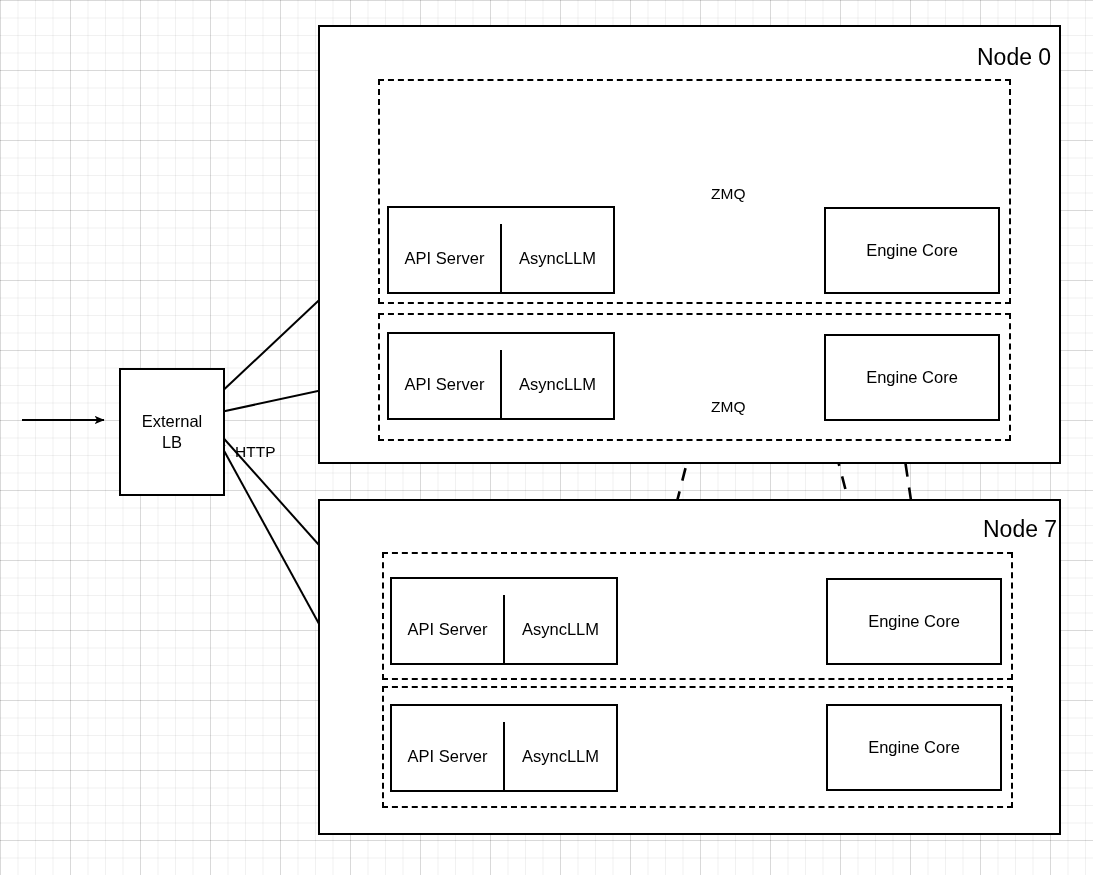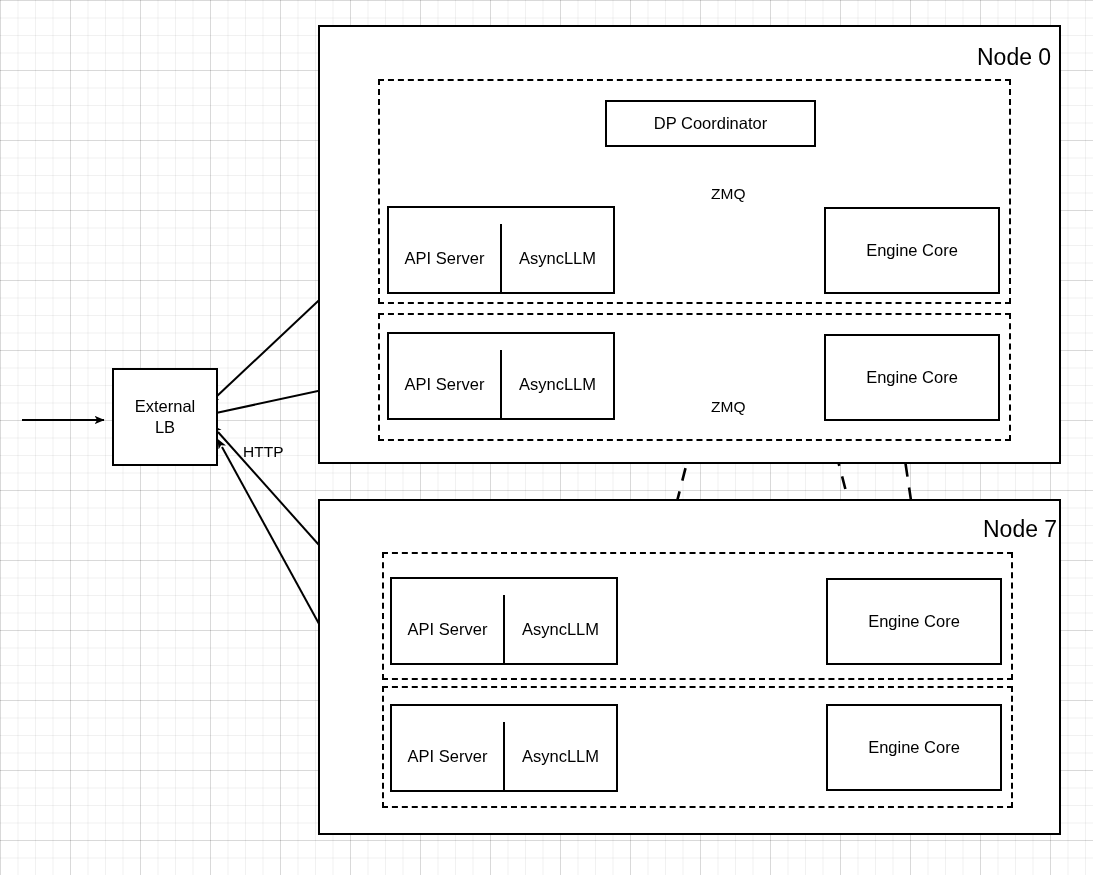--- a/index.html
+++ b/index.html
@@ -201,34 +201,31 @@
       <path d="M660,556 L626,616" marker-end="url(#ah-big)"></path>
 
       <path d="M655,680 L632,740" marker-end="url(#ah-big)"></path>
     </g>
 
     <g stroke="#000" stroke-width="2.6" fill="none" stroke-dasharray="13 11">
       <path d="M690,345 L678,302" marker-end="url(#ah-big)"></path>
     </g>
   </svg>
 
-  <div class="plain-box" style="left:112px; top:368px; width:106px; height:98px;">
+  <div class="plain-box" style="left:119px; top:368px; width:106px; height:128px;">
     <div>
       <span>External</span><br>
       <span>LB</span>
     </div>
   </div>
-  <div class="edge-label" style="left:243px; top:431px;">HTTP</div>
+  <div class="edge-label" style="left:235px; top:431px;">HTTP</div>
 
   <div class="node-box" style="left:318px; top:25px; width:743px; height:439px;"></div>
   <div class="node-label" style="left:977px; top:44px;">Node 0</div>
 
-  <div class="plain-box" style="left:605px; top:100px; width:211px; height:47px;">
-    <span>DP Coordinator</span>
-  </div>
 
   <div class="dashed-group" style="left:378px; top:79px; width:633px; height:225px;"></div>
   <div class="unit" style="left:387px; top:206px; width:228px; height:88px;">
     <div class="unit-half left">API Server</div>
     <div class="unit-half">AsyncLLM</div>
   </div>
   <div class="plain-box" style="left:824px; top:207px; width:176px; height:87px;">
     <span>Engine Core</span>
   </div>
   <div class="edge-label" style="left:711px; top:173px;">ZMQ</div>

